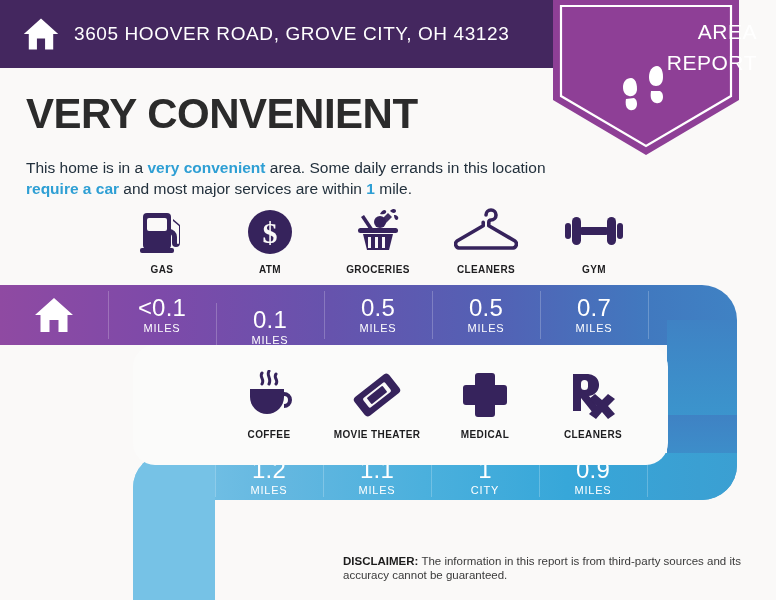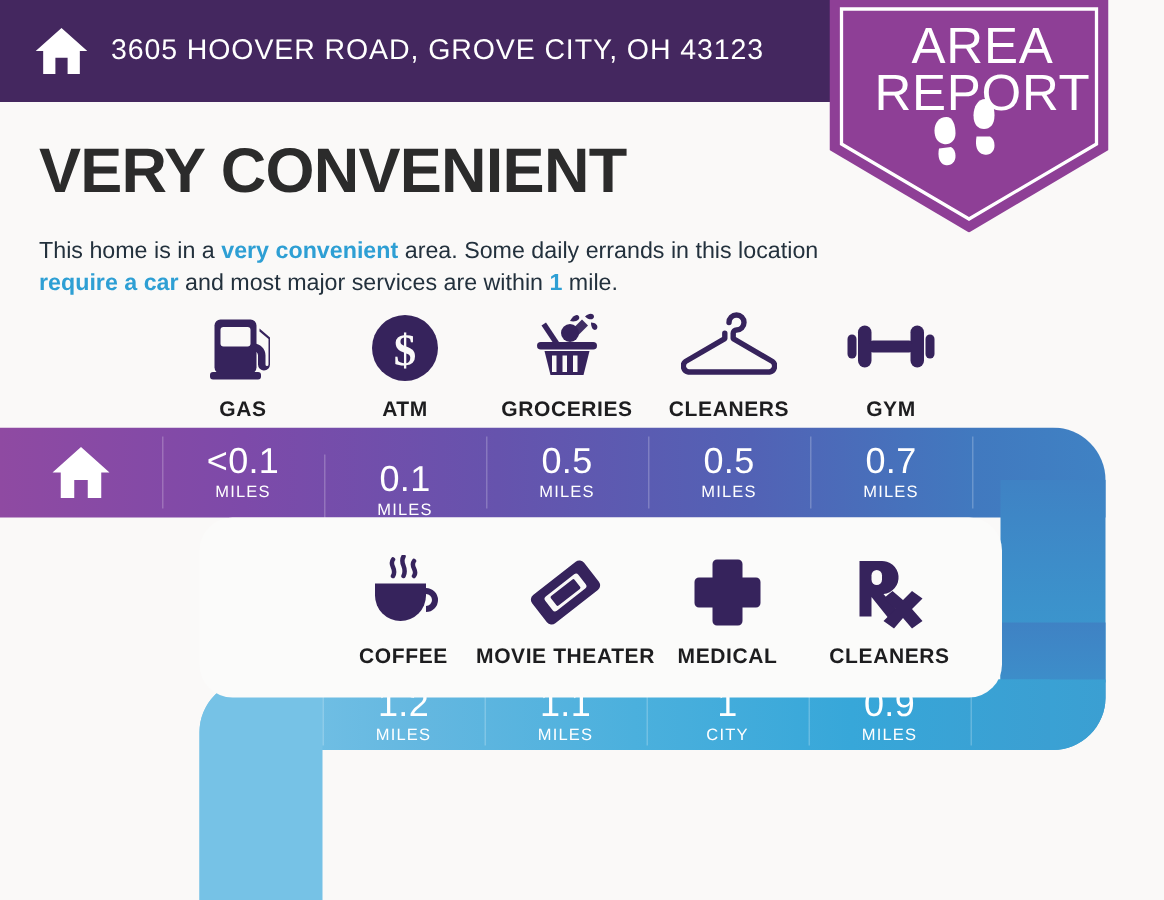--- a/index.html
+++ b/index.html
@@ -30,22 +30,22 @@
   }
 
   
   .badge{
     position:absolute;left:553px;top:0;width:186px;height:155px;
     z-index:6;
   }
   .badge svg{display:block;}
   .badge-text{
     position:absolute;left:0;top:16px;width:204px;
-    text-align:center;color:#ffffff;
-    font-size:34px;line-height:31px;letter-spacing:.5px;
+    text-align:right;color:#ffffff;
+    font-size:21px;line-height:31px;letter-spacing:.5px;
     font-weight:400;pointer-events:none;
   }
   .badge-line{display:block;}
 
   
   .title{
     position:absolute;left:26px;top:90px;
     font-size:42px;line-height:48px;font-weight:bold;
     color:#2b2b2b;letter-spacing:-.5px;margin:0;
   }
@@ -57,21 +57,21 @@
 
   
   .icon-row{position:absolute;display:flex;z-index:5;}
   .icon-cell{
     display:flex;flex-direction:column;align-items:center;justify-content:flex-end;
     width:108px;
   }
   .icon-art{height:50px;display:flex;align-items:flex-end;justify-content:center;}
   .icon-art svg{display:block;}
   .icon-label{
-    margin-top:9px;font-size:14px;font-weight:bold;color:#1d1d1f;
+    margin-top:9px;font-size:10px;font-weight:bold;color:#1d1d1f;
     letter-spacing:.4px;text-align:center;white-space:nowrap;
   }
   #icon-row-1{left:108px;top:205px;}
   #icon-row-2{left:215px;top:370px;}
 
   
   .white-panel{
     position:absolute;left:133px;top:345px;width:535px;height:120px;
     background:#fbfbfa;border-radius:22px;z-index:4;
   }
@@ -363,14 +363,15 @@
             <path d="M6,4 h14 a11,11 0 0 1 2,22 l10,12 -6,5 -12,-15 v13 h-8 Z"></path>
             <rect x="14" y="10" width="7" height="10" rx="3.5" fill="#faf9f8"></rect>
             <path d="M28,24 l7,6 6,-6 7,5 -7,7 7,8 -7,5 -6,-7 -6,7 -7,-5 8,-8 -8,-7 Z"></path>
           </g>
         </svg>
       </div>
       <div class="icon-label">CLEANERS</div>
     </div>
   </div>
 
+  <div class="disclaimer"><b>DISCLAIMER:</b><span> The information in this report is from third-party sources and its accuracy cannot be guaranteed.</span></div>
 
 </div>
 
 </body></html>

